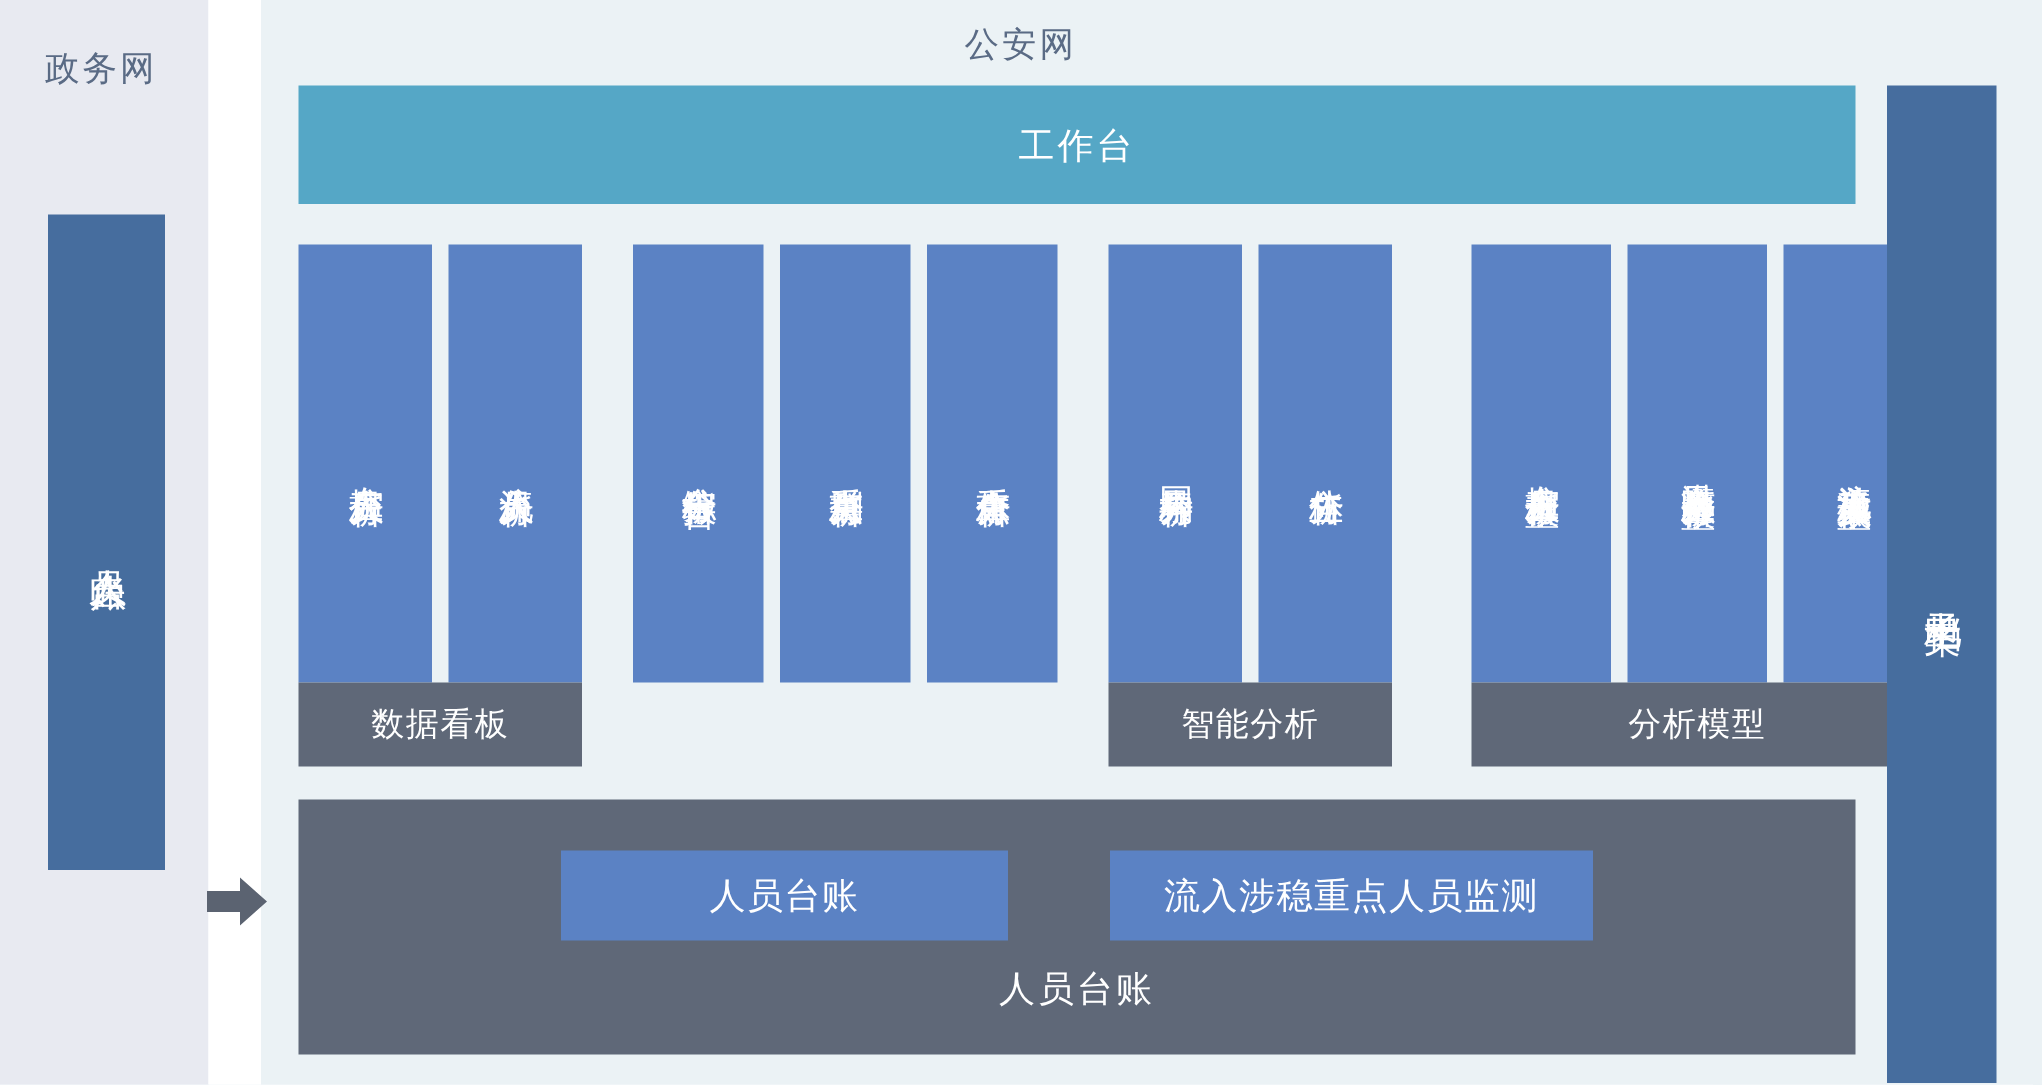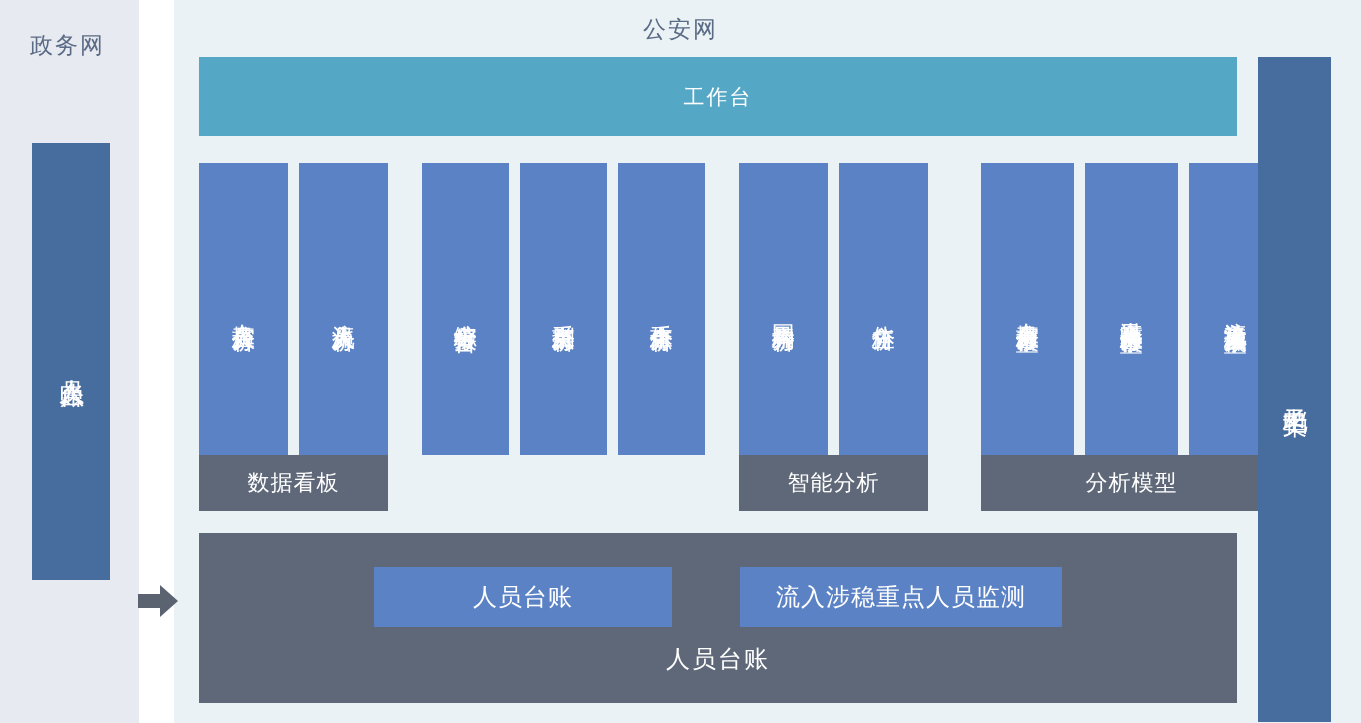--- a/index.html
+++ b/index.html
@@ -95,21 +95,21 @@
   
   #workbench-bar {
     position: absolute;
     left: 199px; top: 57px;
     width: 1038px; height: 79px;
     background: #55a7c6;
     color: #ffffff;
     display: flex;
     align-items: center;
     justify-content: center;
-    font-size: 21px;
+    font-size: 24px;
     letter-spacing: 2px;
   }
 
   
   #module-groups {
     position: absolute;
     left: 199px; top: 163px;
     width: 1038px; height: 348px;
     display: flex;
     align-items: flex-start;

